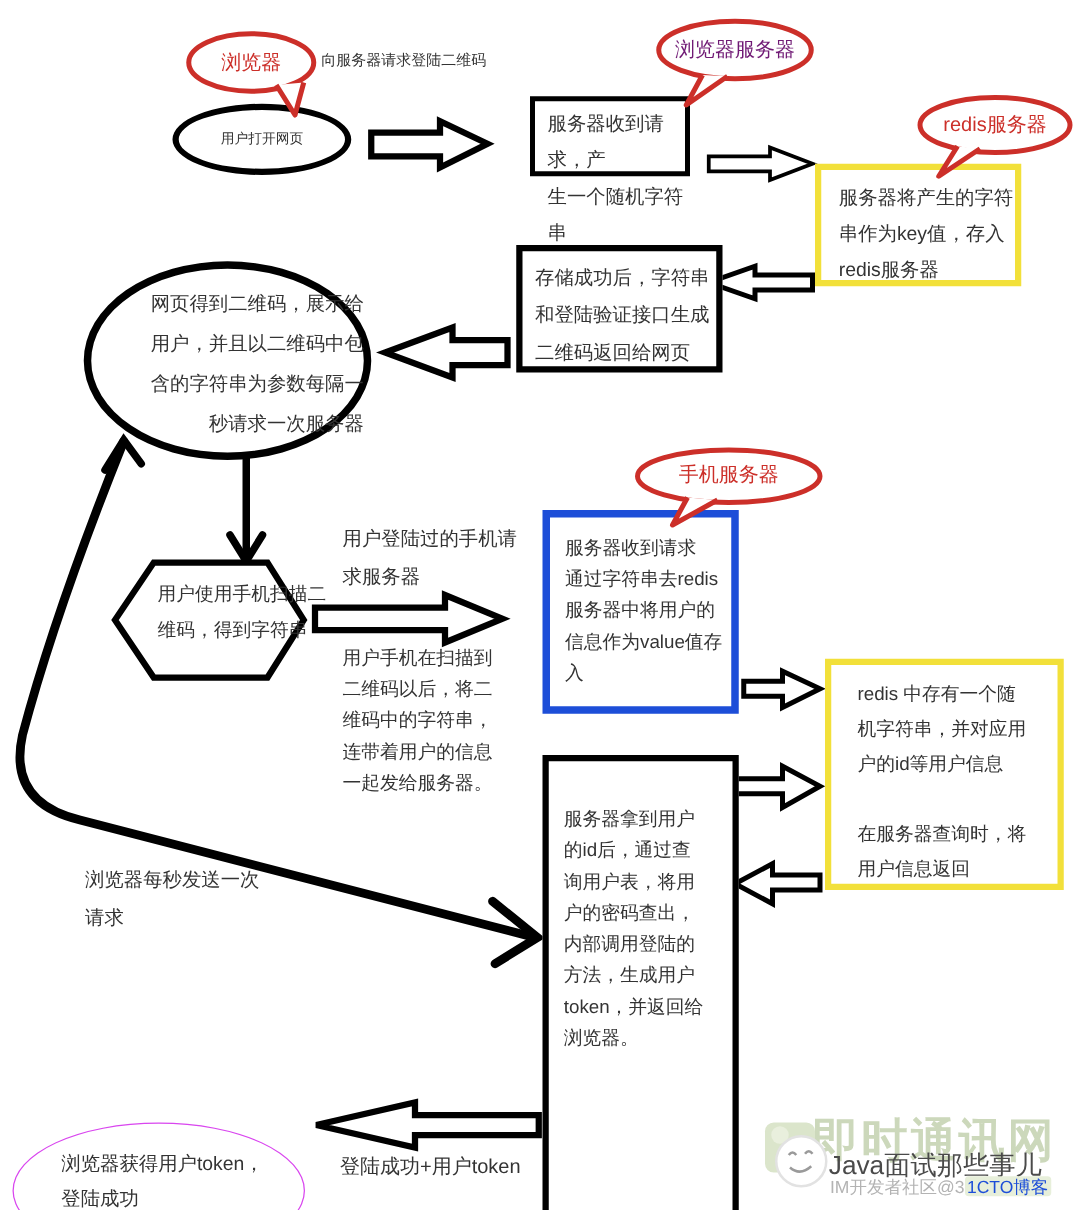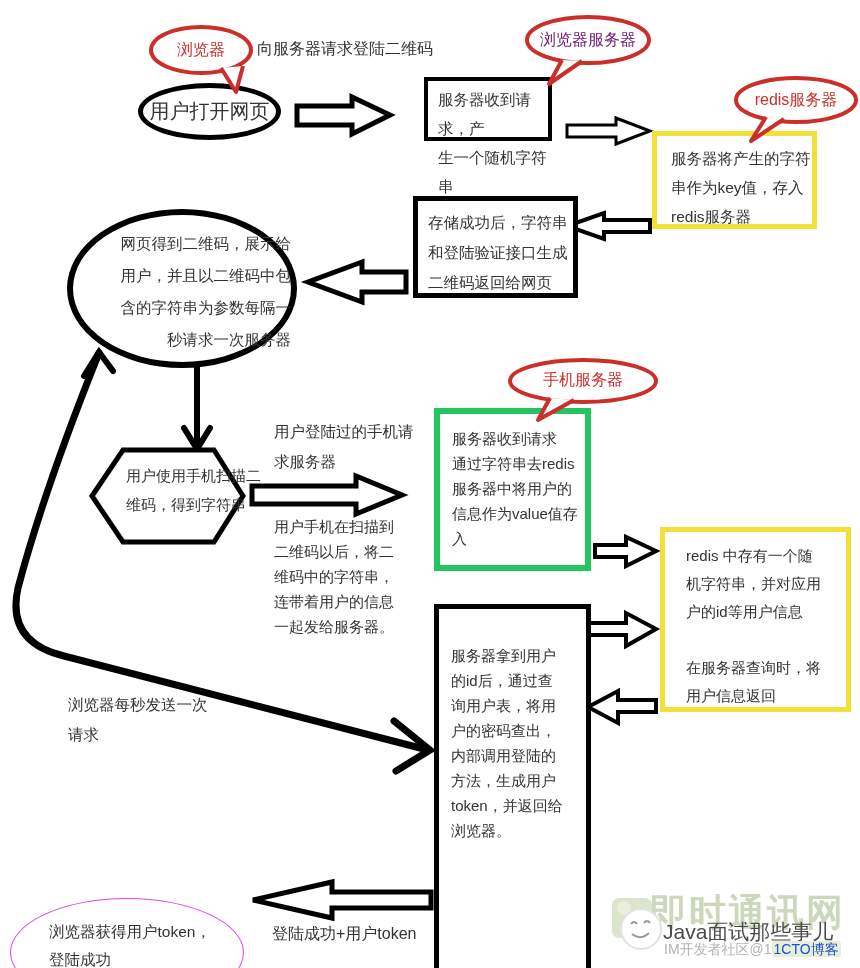--- a/index.html
+++ b/index.html
@@ -48,21 +48,21 @@
     <polygon points="595,545 626,545 626,537 656,551 626,566 626,557 595,557" fill="#fff" stroke="#000" stroke-width="4"></polygon>
 
     <polygon points="588,623 626,623 626,613 656,629 626,646 626,635 588,635" fill="#fff" stroke="#000" stroke-width="4"></polygon>
 
     <polygon points="656,700 618,700 618,691 588,707 618,723 618,712 656,712" fill="#fff" stroke="#000" stroke-width="4"></polygon>
 
     <polygon points="431,892 332,892 332,882 253,900 332,918 332,908 431,908" fill="#fff" stroke="#000" stroke-width="5"></polygon>
   </svg>
 
   <div class="ellipse" style="left:138px;top:83px;width:143px;height:57px;border:5px solid #000;display:flex;align-items:center;justify-content:center;">
-    <div class="txt" style="font-size:20px;">用户打开网页</div>
+    <div class="txt" style="font-size:11px;">用户打开网页</div>
   </div>
 
   <div class="node-rect" style="left:424px;top:77px;width:128px;height:64px;border:4px solid #000;">
     <div class="txt" style="margin:4px 0 0 10px;line-height:29px;font-size:15.5px;">服务器收到请求，产
 生一个随机字符串</div>
   </div>
 
   <div class="node-rect" style="left:652px;top:131px;width:165px;height:98px;border:5px solid #f2e03a;">
     <div class="txt" style="margin:8px 0 18px 14px;line-height:29px;font-size:15.5px;">服务器将产生的字符
 串作为key值，存入
@@ -78,21 +78,21 @@
   <div class="ellipse" style="left:67px;top:209px;width:230px;height:159px;border:6px solid #000;">
     <div class="abs txt" style="left:30px;top:13px;width:188px;line-height:32px;font-size:15.5px;text-align:right;">网页得到二维码，展示给
 用户，并且以二维码中包
 含的字符串为参数每隔一
 秒请求一次服务器</div>
   </div>
 
   <div class="abs txt" style="left:98px;top:461px;width:152px;line-height:29px;font-size:15px;z-index:3;margin-left:28px;">用户使用手机扫描二
 维码，得到字符串</div>
 
-  <div class="node-rect" style="left:434px;top:408px;width:157px;height:163px;border:6px solid #22c55e;">
+  <div class="node-rect" style="left:434px;top:408px;width:157px;height:163px;border:6px solid #1d4ed8;">
     <div class="txt" style="margin:12px 0 0 12px;line-height:25px;font-size:15px;">服务器收到请求
 通过字符串去redis
 服务器中将用户的
 信息作为value值存
 入</div>
   </div>
 
   <div class="node-rect" style="left:660px;top:527px;width:191px;height:185px;border:5px solid #f2e03a;">
     <div class="txt" style="margin:10px 0 0 21px;line-height:28px;font-size:15px;">redis 中存有一个随
 机字符串，并对应用
@@ -111,21 +111,21 @@
 方法，生成用户
 token，并返回给
 浏览器。</div>
   </div>
 
   <div class="ellipse" style="left:10px;top:898px;width:234px;height:109px;border:1px solid #d946ef;">
     <div class="abs txt" style="left:38px;top:19px;width:185px;line-height:28px;font-size:15.5px;">浏览器获得用户token，
 登陆成功</div>
   </div>
 
-  <div class="freetext txt" style="left:257px;top:33px;font-size:16px;">向服务器请求登陆二维码</div>
+  <div class="freetext txt" style="left:257px;top:33px;font-size:12px;">向服务器请求登陆二维码</div>
   <div class="freetext txt" style="left:274px;top:417px;line-height:30px;font-size:15.5px;">用户登陆过的手机请
 求服务器</div>
   <div class="freetext txt" style="left:274px;top:514px;line-height:25px;font-size:15px;">用户手机在扫描到
 二维码以后，将二
 维码中的字符串，
 连带着用户的信息
 一起发给服务器。</div>
   <div class="freetext txt" style="left:68px;top:690px;line-height:30px;font-size:15.5px;">浏览器每秒发送一次
 请求</div>
   <div class="freetext txt" style="left:272px;top:918px;font-size:16px;">登陆成功+用户token</div>
@@ -153,16 +153,16 @@
   <svg class="layer" width="860" height="968" style="z-index:4;">
     <rect x="612" y="898" width="40" height="40" rx="7" fill="#dbe5cb"></rect>
     <circle cx="624" cy="908" r="7" fill="#e9efdd"></circle>
     <circle cx="641" cy="929" r="20" fill="#ffffff" stroke="#e2e2e2" stroke-width="2"></circle>
     <path d="M631,924 q3,-4 6,0" fill="none" stroke="#9a9a9a" stroke-width="2"></path>
     <path d="M644,923 q3,-4 6,0" fill="none" stroke="#9a9a9a" stroke-width="2"></path>
     <path d="M632,934 q8,7 17,-1" fill="none" stroke="#9a9a9a" stroke-width="2"></path>
   </svg>
   <div class="wm-account" style="left:663px;top:918px;">Java面试那些事儿</div>
   <div class="wm-sub" style="left:664px;top:941px;">
-    <span>IM开发者社区@1</span><span class="wm-hl">1CTO博客</span>
+    <span>IM开发者社区@3</span><span class="wm-hl">1CTO博客</span>
   </div>
 
 </div>
 
 </body></html>

